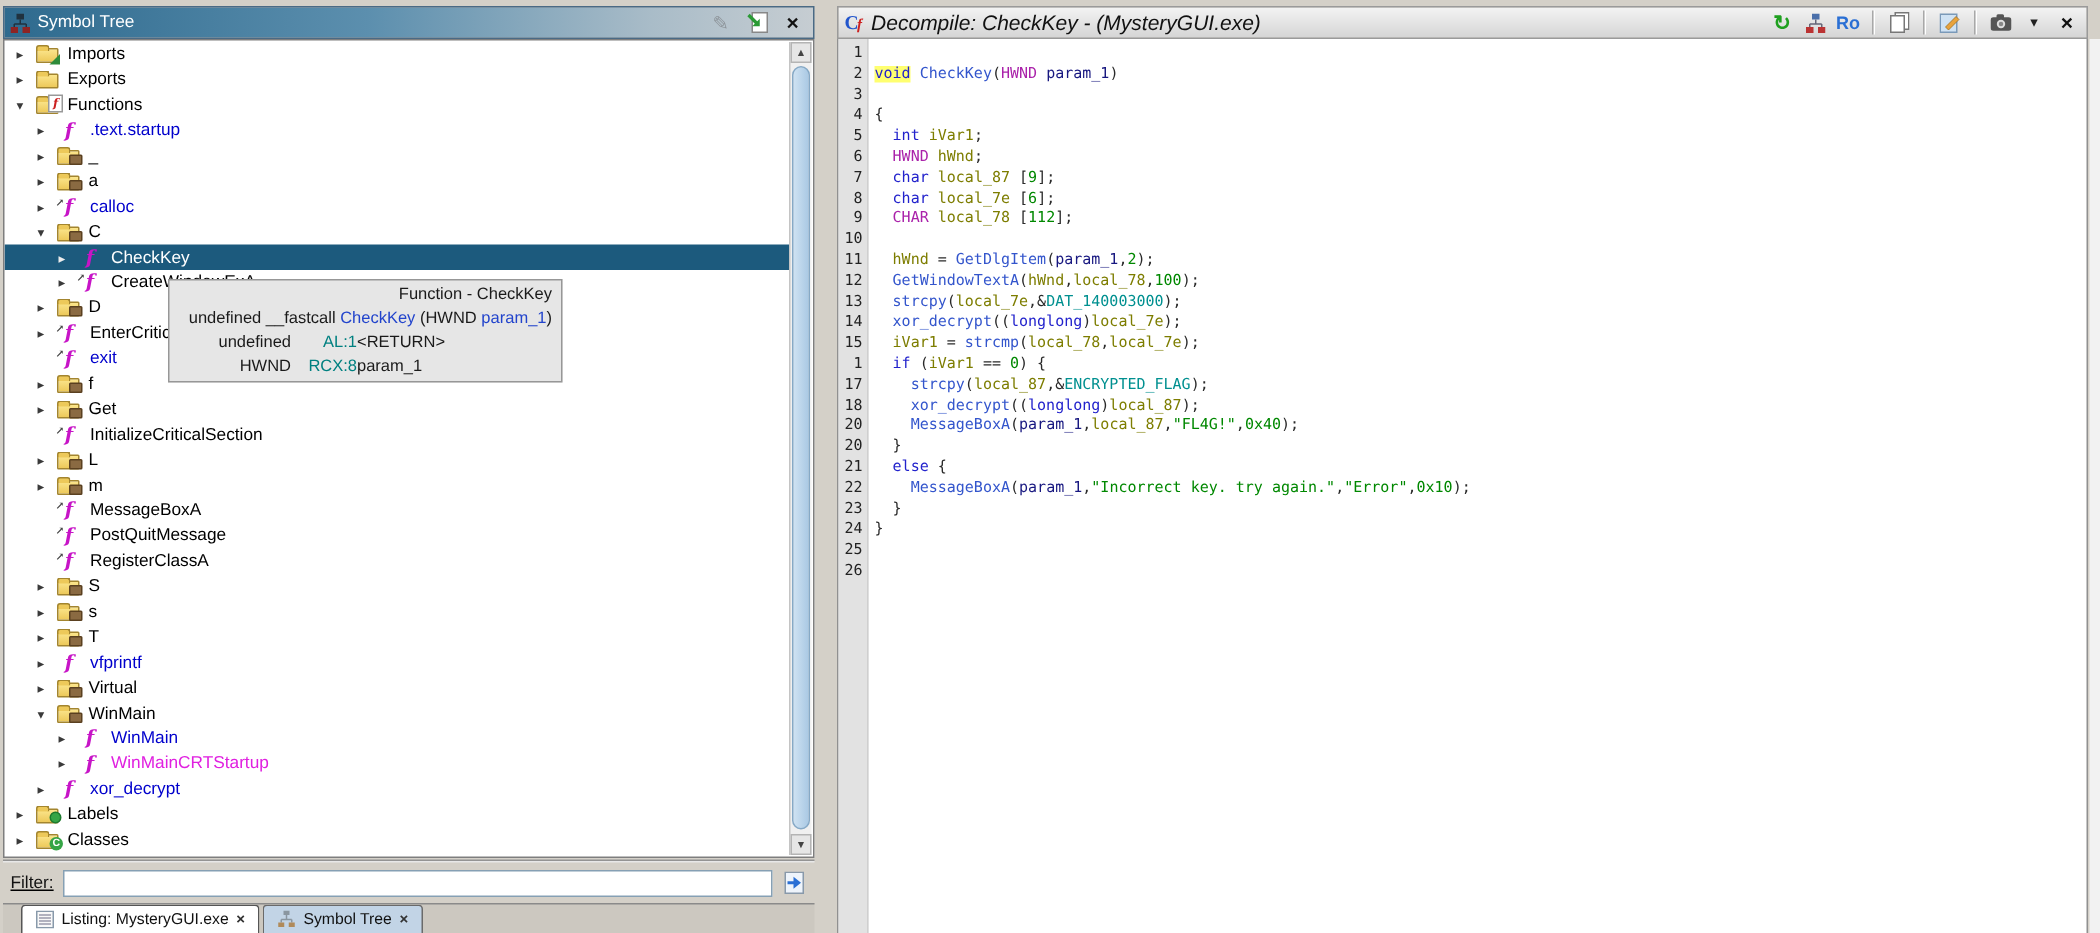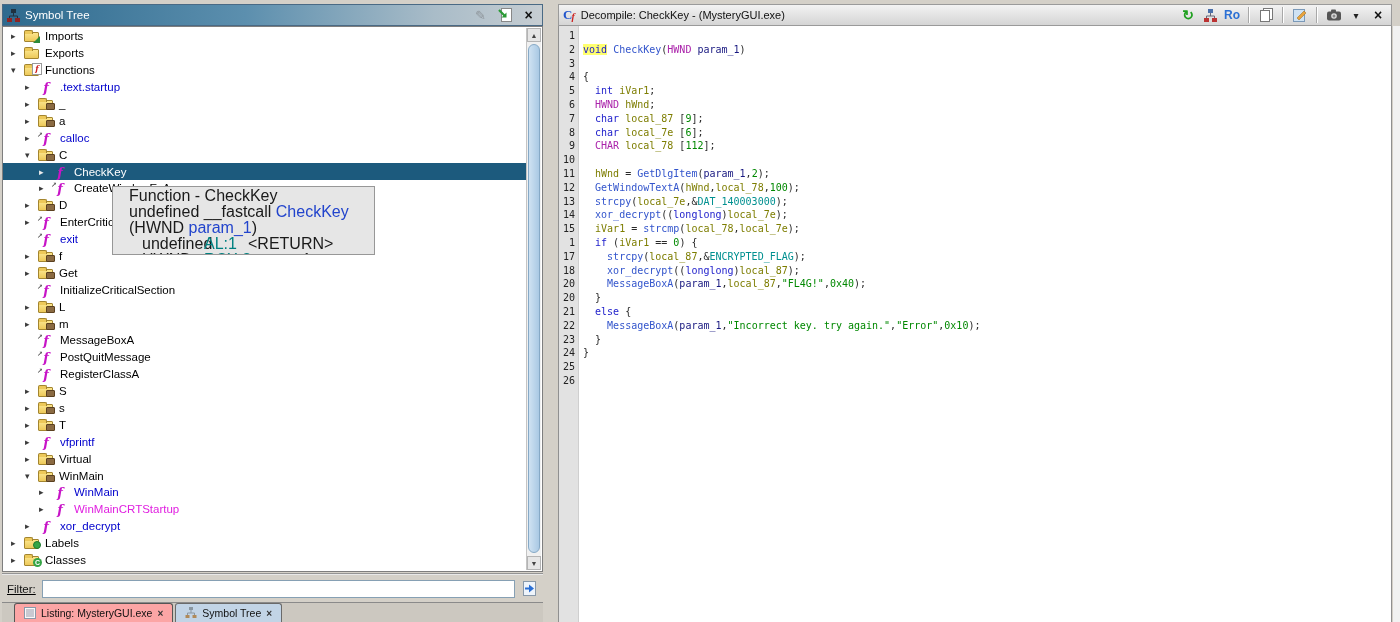--- a/index.html
+++ b/index.html
@@ -58,50 +58,50 @@
     background:#f0f0f0;border-left:1px solid #c4c4c4;}
   .scroll-arrow{position:absolute;left:0;width:14px;height:14px;background:#e6e6e6;
     border:1px solid #b4b4b4;font-size:7px;color:#444;display:flex;align-items:center;justify-content:center;}
   #scroll-up{top:0;}
   #scroll-down{bottom:0;}
   #tree-thumb{position:absolute;left:1px;top:16px;bottom:17px;width:12px;
     background:linear-gradient(90deg,#cfe2f2,#aac9e4);border:1px solid #86a9c6;border-radius:7px;}
 
   
   #tooltip{position:absolute;left:112px;top:186px;width:263px;height:69px;
-    background:#e6e6e6;border:1px solid #979797;z-index:6;font-size:16px;
-    padding:1px 16px;line-height:16px;color:#1a1a1a;overflow:hidden;}
+    background:#e6e6e6;border:1px solid #979797;z-index:6;font-size:11px;
+    padding:1px 6px;line-height:16px;color:#1a1a1a;overflow:hidden;text-align:right;}
   #tooltip .link{color:#2244cc;}
   .tt-row{display:flex;padding-left:13px;white-space:nowrap;}
   .tt-type{width:62px;flex:none;}
   .tt-storage{width:44px;flex:none;color:#008080;}
 
   
   #filter-bar{position:absolute;left:2px;top:573px;width:541px;height:29px;
     border-top:2px groove #e8e8e8;display:flex;align-items:center;padding:0 5px;gap:6px;text-decoration:underline;}
   #filter-bar label{font-size:11.5px;color:#111;}
   #filter-input{flex:1;height:18px;border:1px solid #86a0b4;background:#fff;
     font-size:11px;padding:0 3px;outline:none;}
   #filter-icon{width:17px;height:17px;display:flex;align-items:center;justify-content:center;}
 
   
   #tab-bar{position:absolute;left:2px;top:602px;width:541px;height:20px;
     background:#ccc8c0;border-top:1px solid #8a8a8a;display:flex;align-items:flex-end;padding-left:12px;}
   .tab{display:flex;align-items:center;gap:5px;padding:0 9px;height:19px;
     border:1px solid #555;border-bottom:none;border-radius:3px 3px 0 0;font-size:10.5px;color:#111;
     white-space:nowrap;}
-  .tab.front{background:#fca5a5;z-index:2;}
+  .tab.front{background:#ffffff;z-index:2;}
   .tab.back{background:#c2d4e6;border-color:#6a6a6a;margin-left:2px;}
   .tab .tab-x{font-size:10px;font-weight:bold;color:#333;}
 
   
   #dc-titlebar{position:absolute;left:558px;top:4px;width:834px;height:22px;
     background:linear-gradient(#f3f3f3,#d5d5d5);border:1px solid #9a9a9a;
     display:flex;align-items:center;padding:0 4px;gap:4px;}
-  #dc-titlebar .title{font-size:11px;color:#111;flex:1;white-space:nowrap;}
+  #dc-titlebar .title{font-size:14px;color:#111;flex:1;white-space:nowrap;font-style:italic;}
   .cf-icon{display:flex;align-items:flex-start;flex:none;margin-right:2px;}
   .cf-c{color:#2255cc;font:bold 13px "Liberation Serif",serif;}
   .cf-f{color:#cc2222;font:bold italic 10px "Liberation Serif",serif;margin-top:4px;margin-left:-1px;}
   .dc-btn{width:18px;height:17px;display:flex;align-items:center;justify-content:center;flex:none;}
   .sep{width:2px;height:16px;border-left:1px solid #a8a8a8;border-right:1px solid #fff;margin:0 3px;flex:none;}
   .refresh-glyph{color:#1fa01f;font-weight:bold;font-size:14px;}
   .ro-label{color:#2a6fd4;font-weight:bold;font-size:12px;}
   .dd-glyph{font-size:10px;color:#222;}
 
   #code-area{position:absolute;left:558px;top:26px;width:834px;height:596px;

